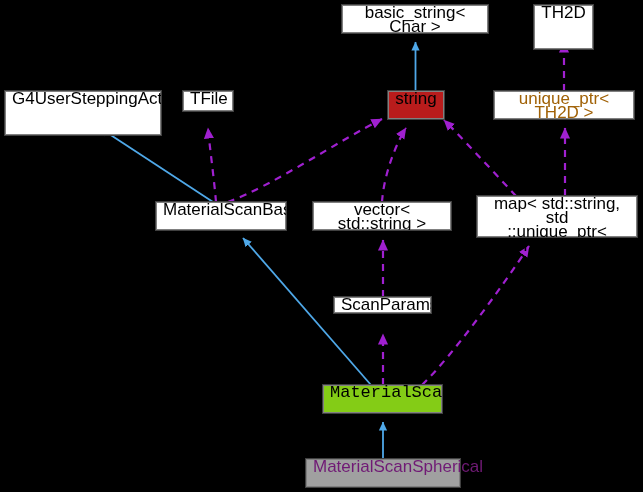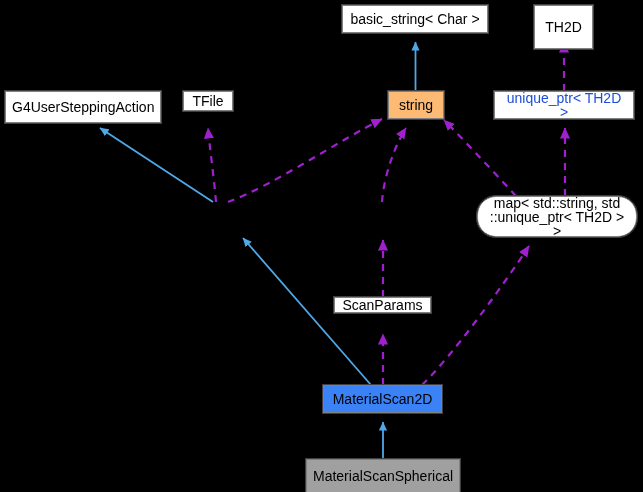--- a/index.html
+++ b/index.html
@@ -22,25 +22,24 @@
     width: 643px;
     height: 492px;
   }
   .node {
     position: absolute;
     box-sizing: border-box;
     background: #ffffff;
     border: 1px solid #808080;
     outline: 1px solid #404040;
     display: flex;
-    align-items: center;
     justify-content: center;
     text-align: center;
     color: #000000;
-    font-size: 14px;
+    font-size: 17px;
     line-height: 14px;
     letter-spacing: 0px;
     white-space: pre-line;
     z-index: 5;
   }
   .node.highlight {
     background: #a0a0a0;
   }
   .node-label {
     display: block;
@@ -71,22 +70,24 @@
       <path d="M 516,196 C 490,168 460,136 444,120" fill="none" stroke="#a020d0" stroke-width="2.2" stroke-dasharray="7,6" marker-end="url(#arrow-usage)"></path>
       <path d="M 565,196 L 565,128" fill="none" stroke="#a020d0" stroke-width="2.2" stroke-dasharray="7,6" marker-end="url(#arrow-usage)"></path>
       <path d="M 383,297 L 383,240" fill="none" stroke="#a020d0" stroke-width="2.2" stroke-dasharray="7,6" marker-end="url(#arrow-usage)"></path>
       <path d="M 383,385 L 383,334" fill="none" stroke="#a020d0" stroke-width="2.2" stroke-dasharray="7,6" marker-end="url(#arrow-usage)"></path>
       <path d="M 371,385 L 243,238" fill="none" stroke="#4fa8e8" stroke-width="1.8" marker-end="url(#arrow-inherit)"></path>
       <path d="M 422,385 C 452,356 500,290 529,246" fill="none" stroke="#a020d0" stroke-width="2.2" stroke-dasharray="7,6" marker-end="url(#arrow-usage)"></path>
       <path d="M 383,459 L 383,422" fill="none" stroke="#4fa8e8" stroke-width="1.8" marker-end="url(#arrow-inherit)"></path>
     </svg>
 <div class="node" style="left: 342px; top: 5px; width: 146px; height: 28px; background: rgb(255, 255, 255); border-color: rgb(128, 128, 128); color: rgb(0, 0, 0);"><span class="node-label">basic_string&lt; Char &gt;</span></div>
     <div class="node" style="left: 534px; top: 5px; width: 59px; height: 44px; background: rgb(255, 255, 255); border-color: rgb(128, 128, 128); color: rgb(0, 0, 0);"><span class="node-label">TH2D</span></div>
-    <div class="node" style="left: 5px; top: 91px; width: 156px; height: 32px; background: rgb(255, 255, 255); border-color: rgb(128, 128, 128); color: rgb(0, 0, 0);"><span class="node-label">G4UserSteppingAction</span></div>
+    <div class="node" style="left: 5px; top: 91px; width: 156px; height: 44px; background: rgb(255, 255, 255); border-color: rgb(128, 128, 128); color: rgb(0, 0, 0);"><span class="node-label">G4UserSteppingAction</span></div>
     <div class="node" style="left: 183px; top: 91px; width: 50px; height: 20px; background: rgb(255, 255, 255); border-color: rgb(128, 128, 128); color: rgb(0, 0, 0);"><span class="node-label">TFile</span></div>
-    <div class="node" style="left: 388px; top: 91px; width: 56px; height: 28px; background: #fdba74; border-color: rgb(128, 128, 128); color: rgb(0, 0, 0);"><span class="node-label">string</span></div>
-    <div class="node" style="left: 494px; top: 91px; width: 140px; height: 28px; background: rgb(255, 255, 255); border-color: rgb(128, 128, 128); color: #1d4ed8;"><span class="node-label">unique_ptr&lt; TH2D &gt;</span></div>
-    <div class="node" style="left: 477px; top: 196px; width: 160px; height: 41px; background: rgb(255, 255, 255); border-color: rgb(128, 128, 128); color: rgb(0, 0, 0); border-radius: 19px;"><span class="node-label">map&lt; std::string, std
+    <div class="node" style="left: 388px; top: 91px; width: 56px; height: 28px; background: #b91c1c; border-color: rgb(128, 128, 128); color: rgb(0, 0, 0);"><span class="node-label">string</span></div>
+    <div class="node" style="left: 494px; top: 91px; width: 140px; height: 28px; background: rgb(255, 255, 255); border-color: rgb(128, 128, 128); color: #a16207;"><span class="node-label">unique_ptr&lt; TH2D &gt;</span></div>
+    <div class="node" style="left: 156px; top: 202px; width: 130px; height: 28px; background: rgb(255, 255, 255); border-color: rgb(128, 128, 128); color: rgb(0, 0, 0);"><span class="node-label">MaterialScanBase</span></div>
+    <div class="node" style="left: 313px; top: 202px; width: 138px; height: 28px; background: rgb(255, 255, 255); border-color: rgb(128, 128, 128); color: rgb(0, 0, 0);"><span class="node-label">vector&lt; std::string &gt;</span></div>
+    <div class="node" style="left: 477px; top: 196px; width: 160px; height: 41px; background: rgb(255, 255, 255); border-color: rgb(128, 128, 128); color: rgb(0, 0, 0);"><span class="node-label">map&lt; std::string, std
 ::unique_ptr&lt; TH2D &gt; &gt;</span></div>
     <div class="node" style="left: 334px; top: 297px; width: 97px; height: 16px; background: rgb(255, 255, 255); border-color: rgb(128, 128, 128); color: rgb(0, 0, 0);"><span class="node-label">ScanParams</span></div>
-    <div class="node" style="left: 323px; top: 385px; width: 119px; height: 28px; background: #3b82f6; border-color: rgb(128, 128, 128); color: rgb(0, 0, 0);"><span class="node-label">MaterialScan2D</span></div>
-    <div class="node highlight" style="left: 306px; top: 459px; width: 154px; height: 34px; background: rgb(160, 160, 160); border-color: rgb(128, 128, 128); color: #000000;"><span class="node-label">MaterialScanSpherical</span></div>
+    <div class="node" style="left: 323px; top: 385px; width: 119px; height: 28px; background: #84cc16; border-color: rgb(128, 128, 128); color: rgb(0, 0, 0); font-family: Liberation Mono, monospace;"><span class="node-label">MaterialScan2D</span></div>
+    <div class="node highlight" style="left: 306px; top: 459px; width: 154px; height: 28px; background: rgb(160, 160, 160); border-color: rgb(128, 128, 128); color: #701a75;"><span class="node-label">MaterialScanSpherical</span></div>
   </div>
 
 </body></html>

